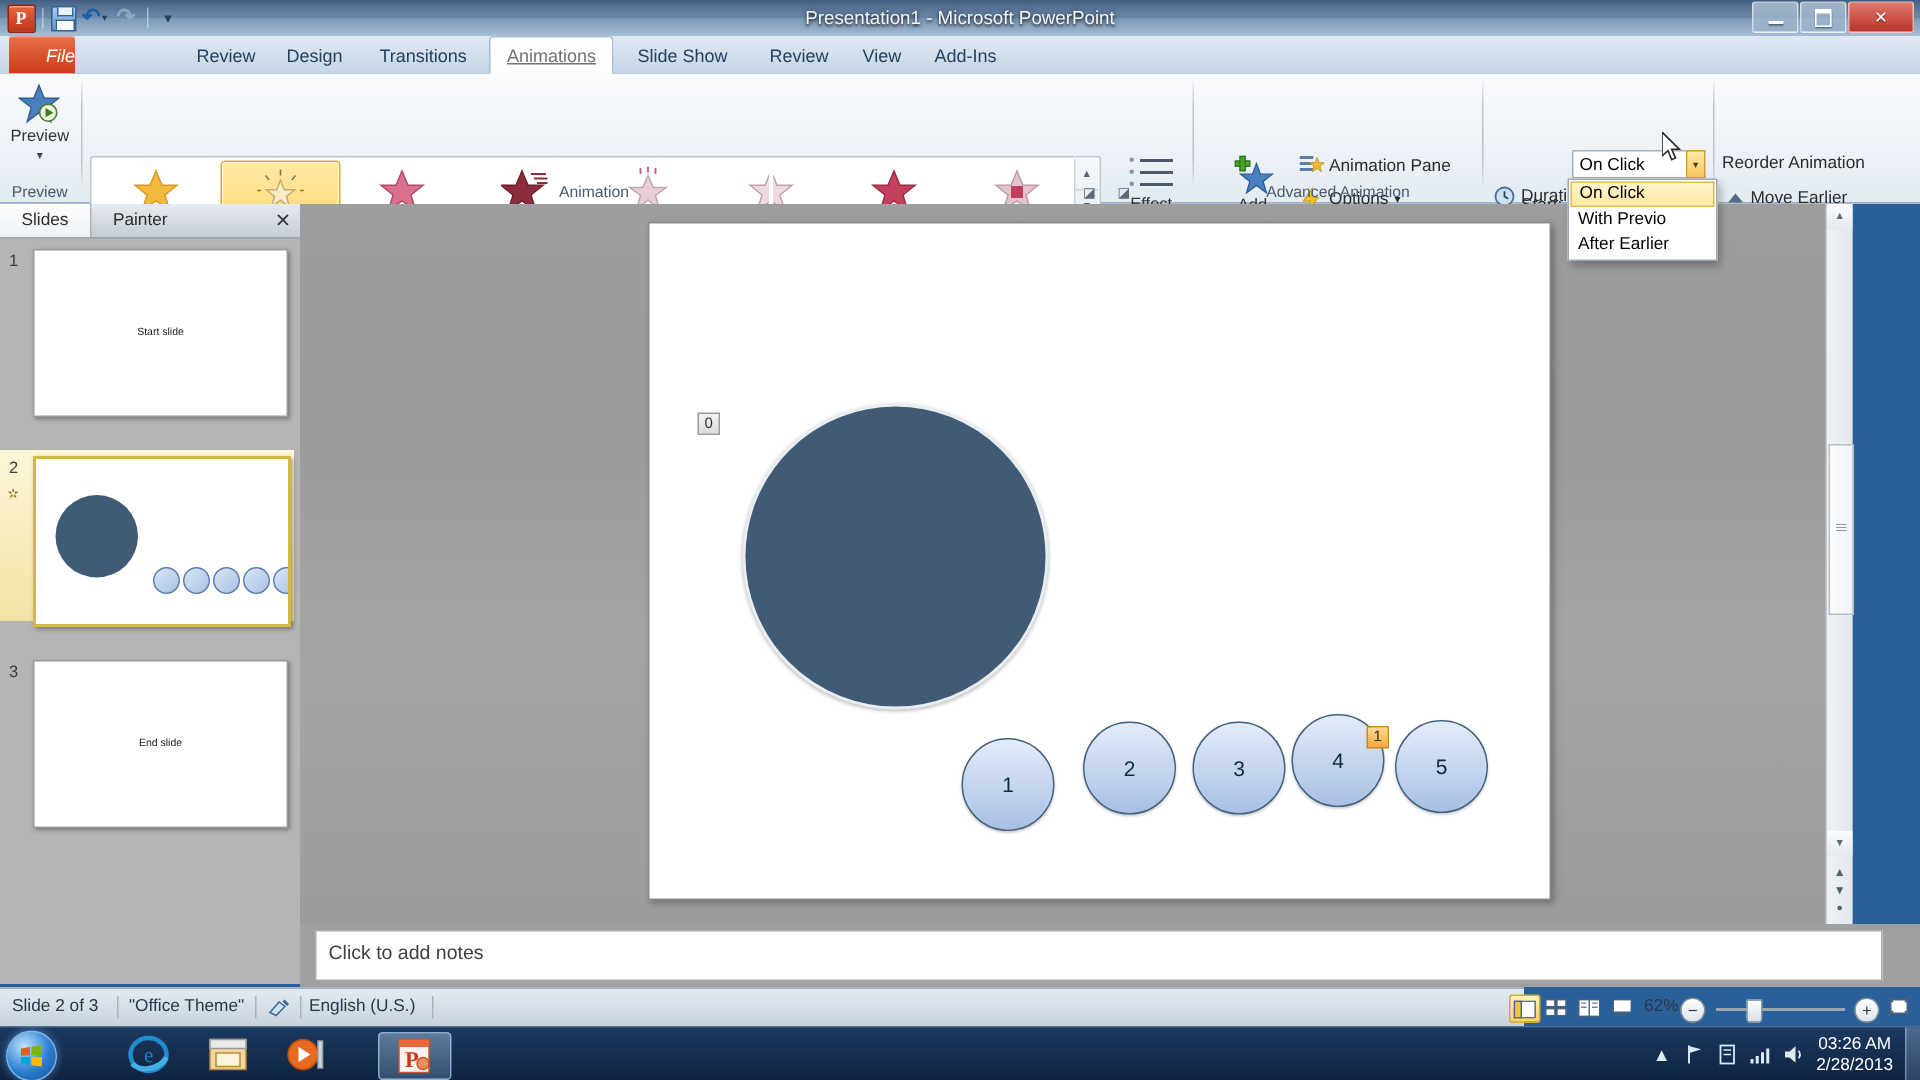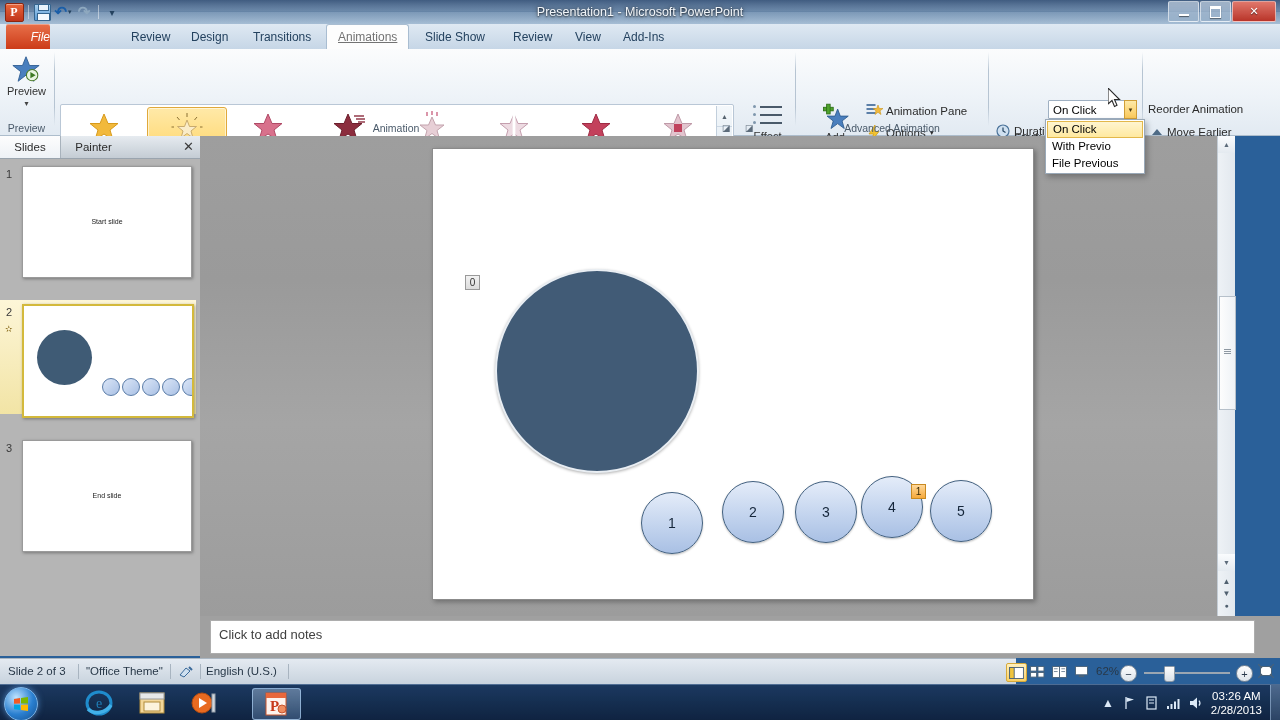--- a/index.html
+++ b/index.html
@@ -474,21 +474,21 @@
         </svg>
     </span>
     <span>Delay:</span>
   </div>
   <div id="startCombo">On Click</div>
   <div id="startComboArrow">▾</div>
 
   <div id="startMenu">
     <div class="sm-item hot">On Click</div>
     <div class="sm-item">With Previo</div>
-    <div class="sm-item">File Previous</div>
+    <div class="sm-item">After Earlier</div>
   </div>
 
   <div id="reorderTitle">Reorder Animation</div>
   <div class="ro-btn" style="top:77px;">
     <span class="ro-tri ro-up"></span>
     <span>Move Earlier</span>
   </div>
   <div class="ro-btn dis" style="top:99px;">
     <span class="ro-tri ro-dn"></span>
     <span>Move Later</span>

